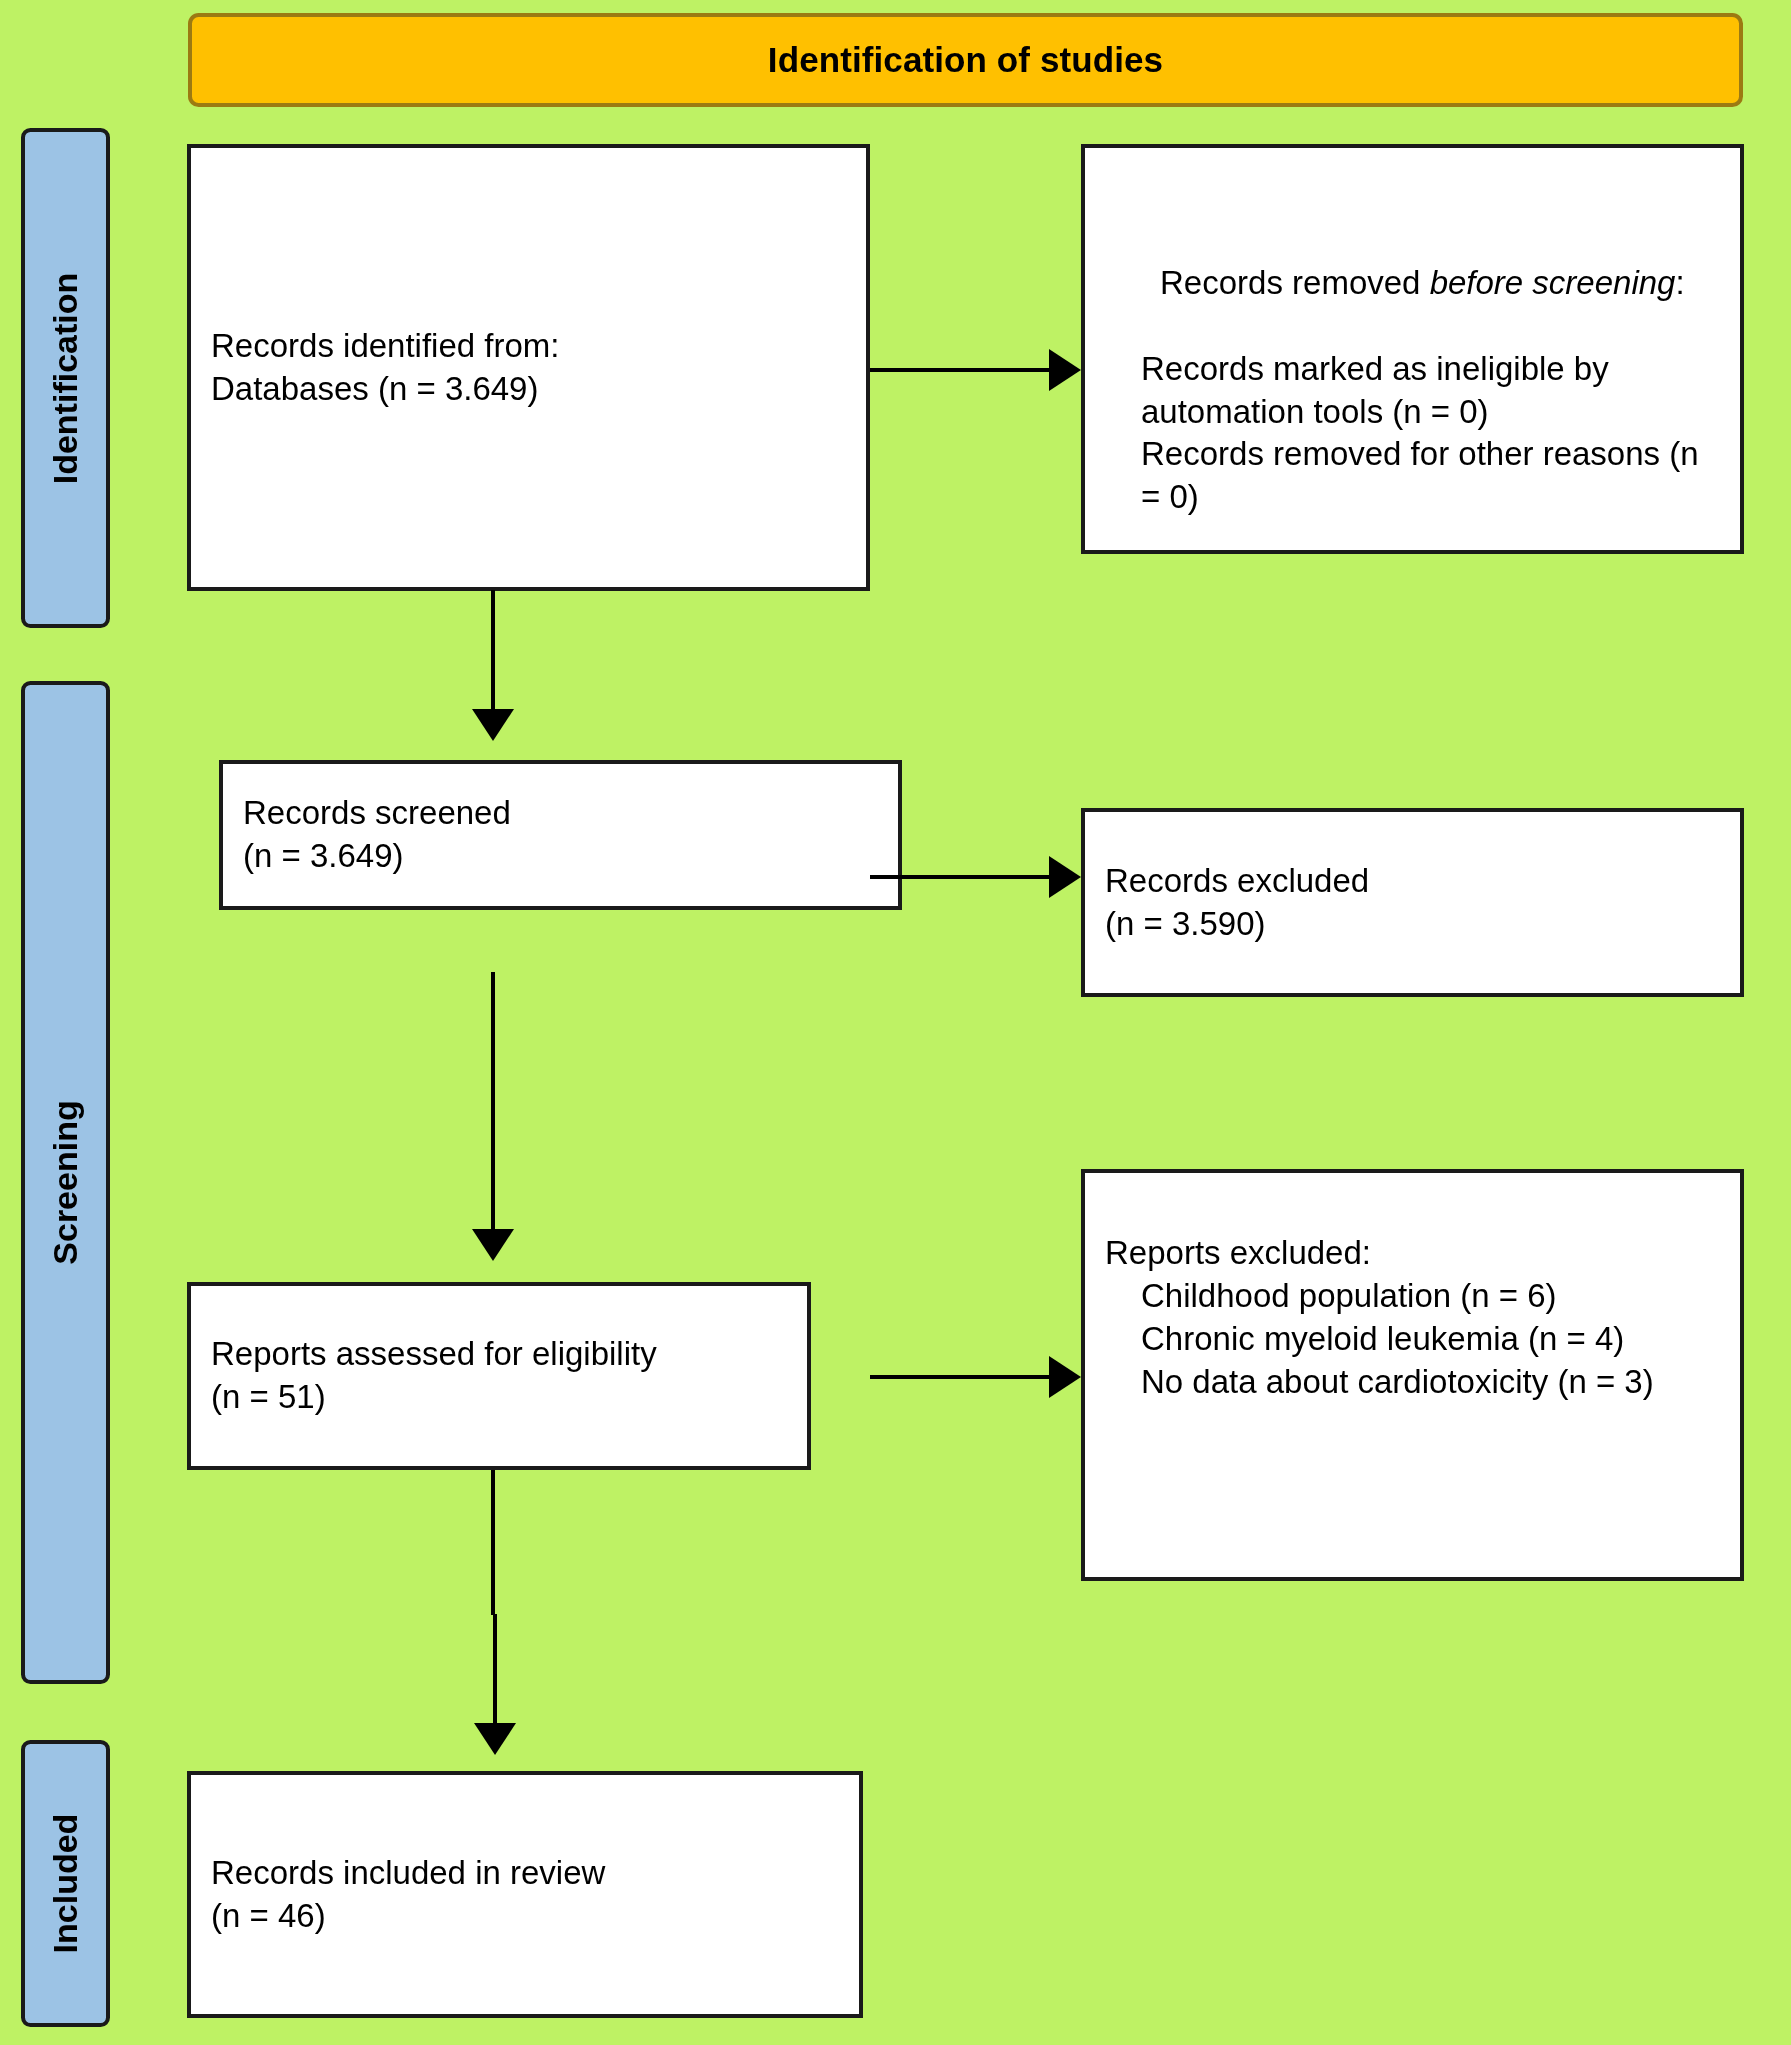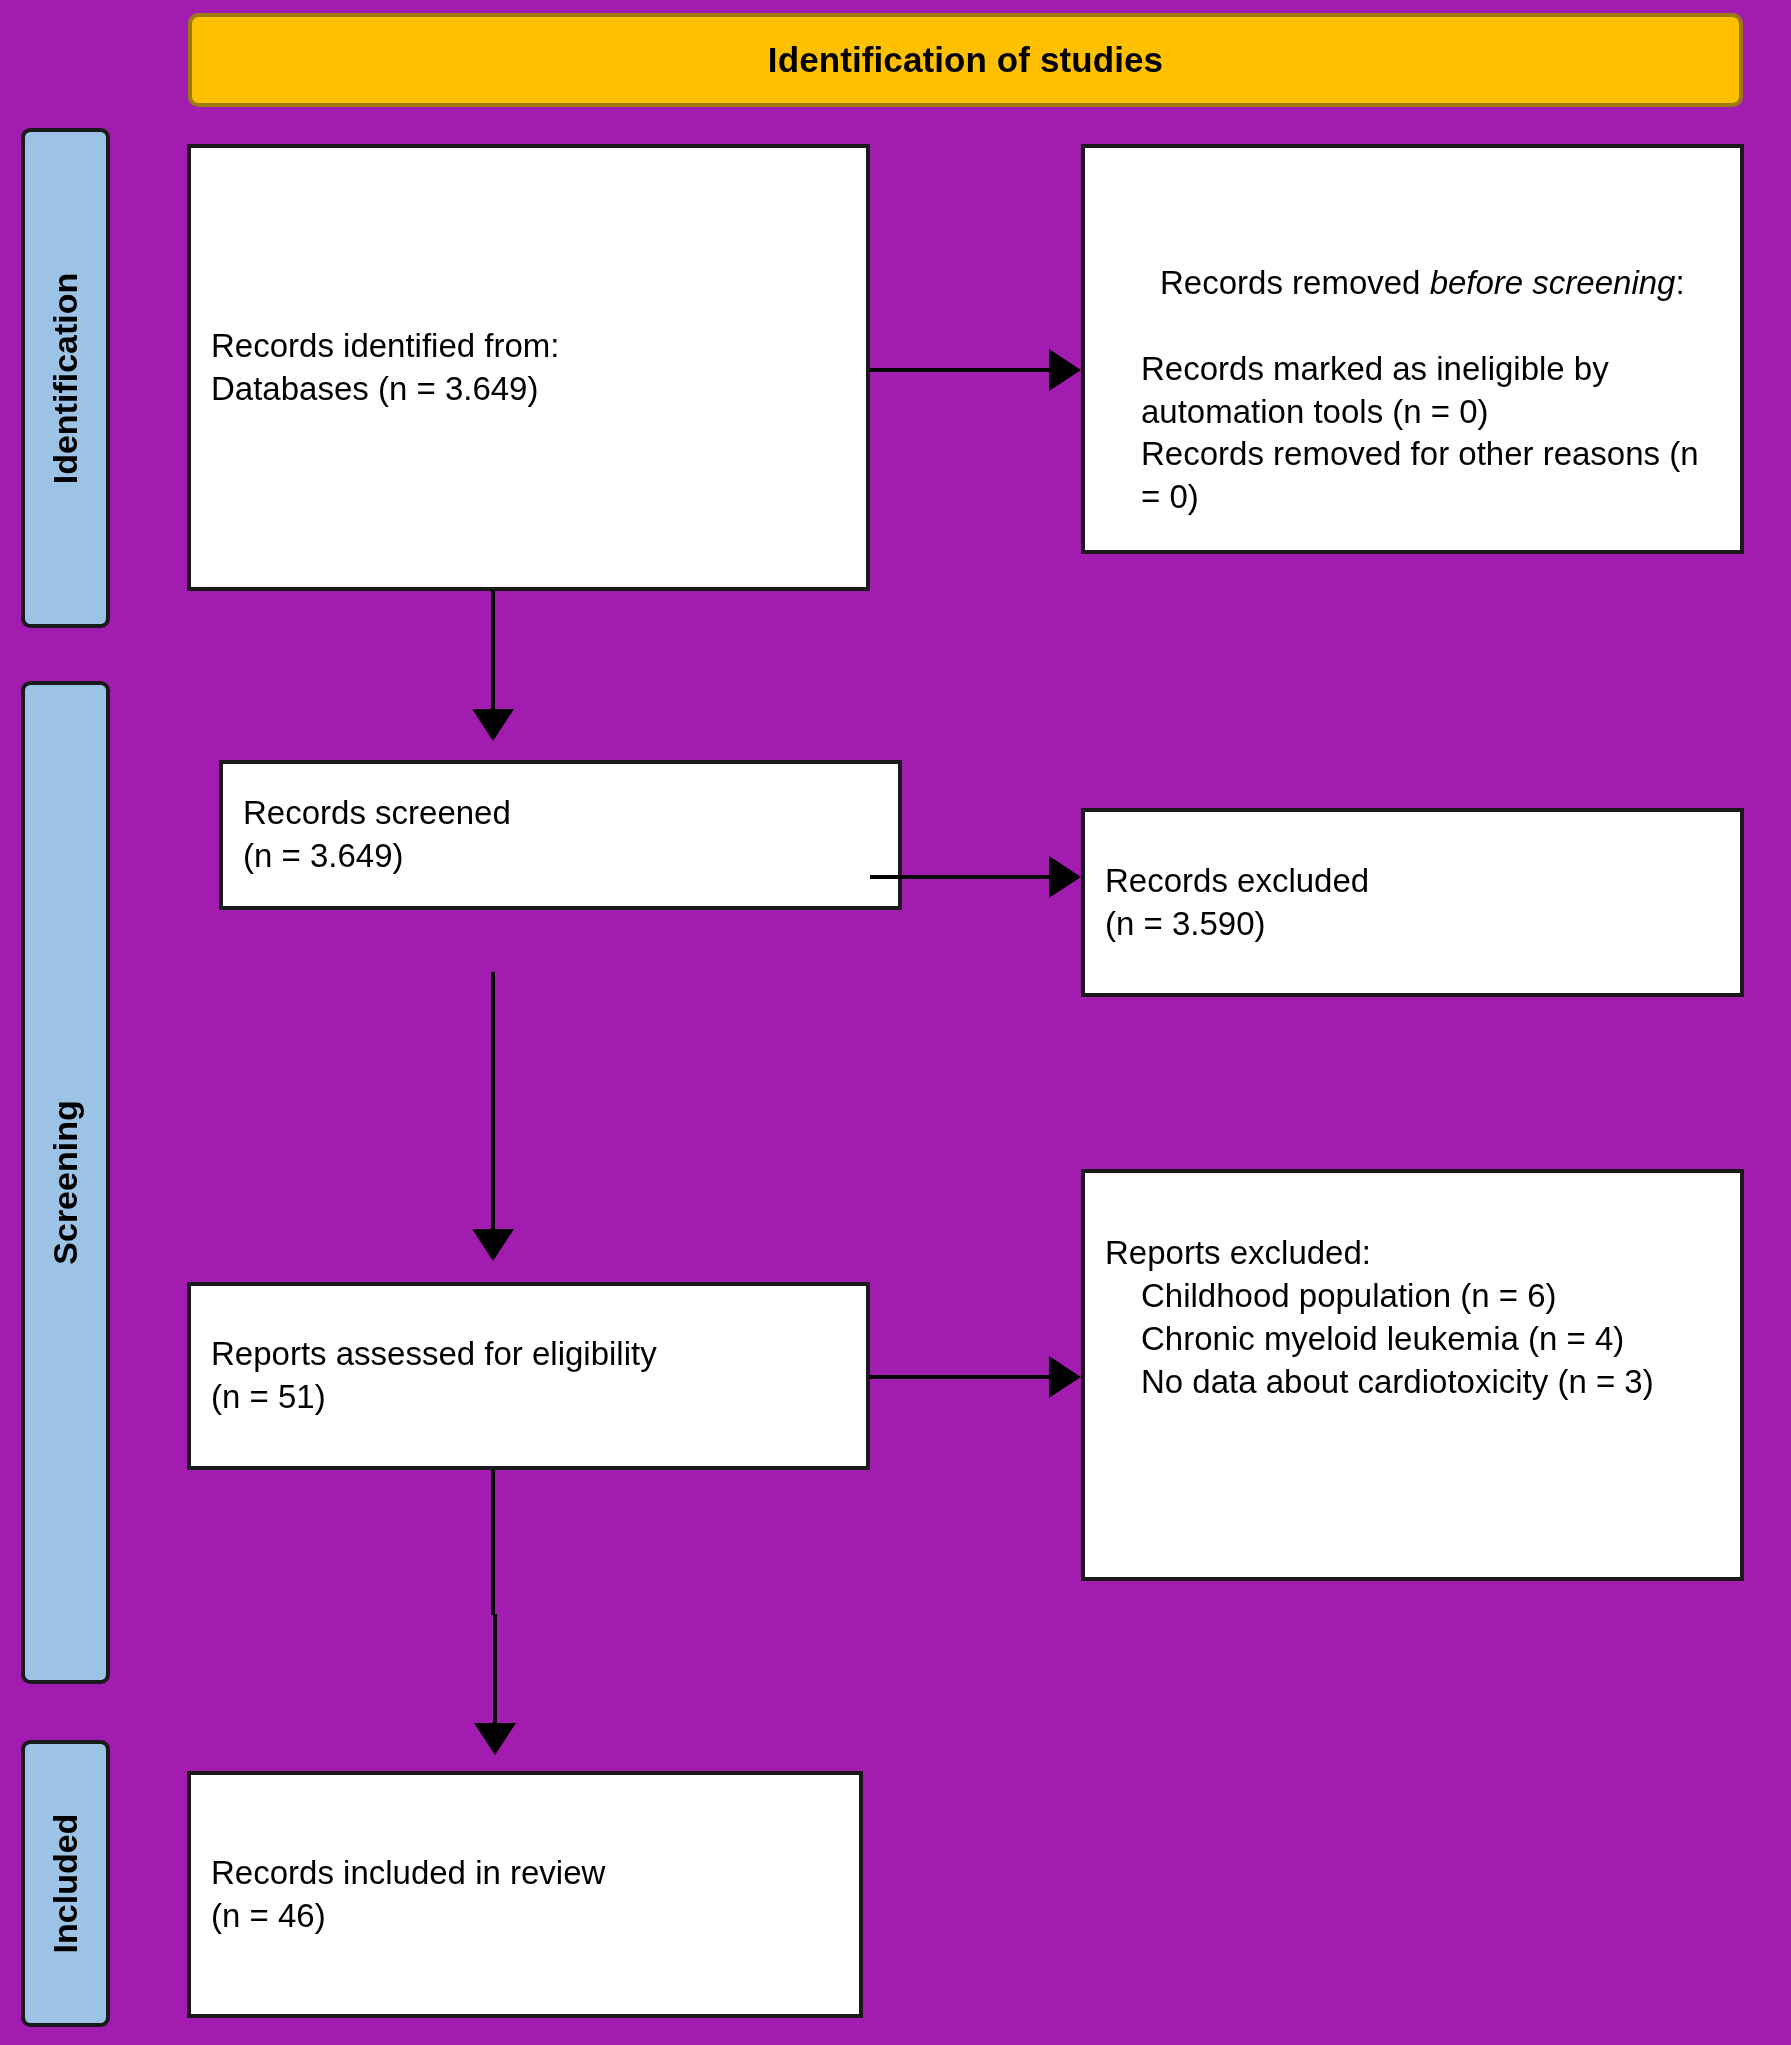--- a/index.html
+++ b/index.html
@@ -7,21 +7,21 @@
     padding: 0;
     background: #ffffff;
   }
   body {
     font-family: "Liberation Sans", sans-serif;
   }
   #canvas {
     position: relative;
     width: 1791px;
     height: 2046px;
-    background: #a21caf;
+    background: #bef264;
     overflow: hidden;
   }
 
   
   .banner {
     position: absolute;
     background: #FFC000;
     border: 4.1px solid #9C7A12;
     border-radius: 10.6px;
     box-sizing: border-box;
@@ -154,21 +154,21 @@
     <div class="box-line">Records excluded</div>
     <div class="box-line">(n = 3.590)</div>
   </div>
 
   <div class="hline" style="left:870px; top:875px; width:180px;"></div>
   <div class="arrow-right" style="left:1049px; top:856px;"></div>
 
   <div class="vline" style="left:491px; top:972px; height:260px;"></div>
   <div class="arrow-down" style="left:472px; top:1229px;"></div>
 
-  <div class="box" style="left:187px; top:1282px; width:683px; height:188px;">
+  <div class="box" style="left:187px; top:1282px; width:624px; height:188px;">
     <div class="box-line">Reports assessed for eligibility</div>
     <div class="box-line">(n = 51)</div>
   </div>
 
   <div class="box" style="left:1081px; top:1169px; width:663px; height:412px; justify-content:flex-start; padding-top:59px;">
     <div class="box-line">Reports excluded:</div>
     <div class="box-line indent">Childhood population (n = 6)</div>
     <div class="box-line indent">Chronic myeloid leukemia (n = 4)</div>
     <div class="box-line indent">No data about cardiotoxicity (n = 3)</div>
   </div>

